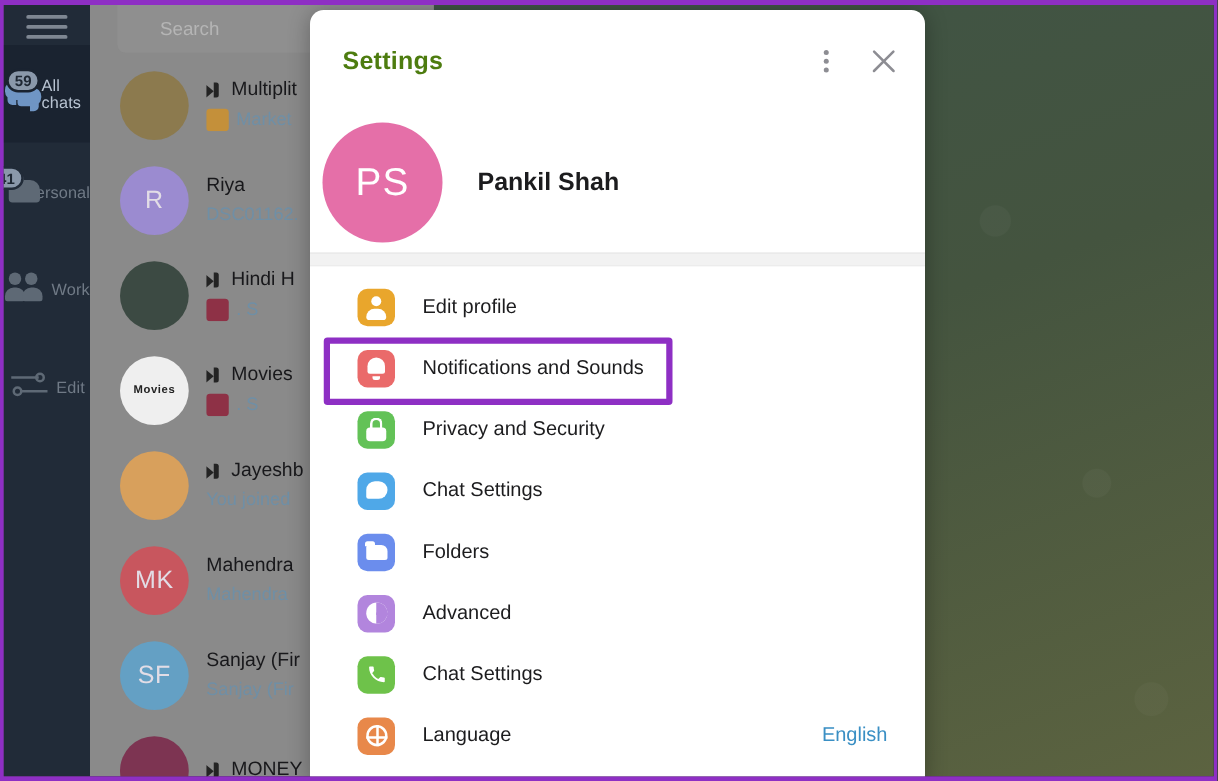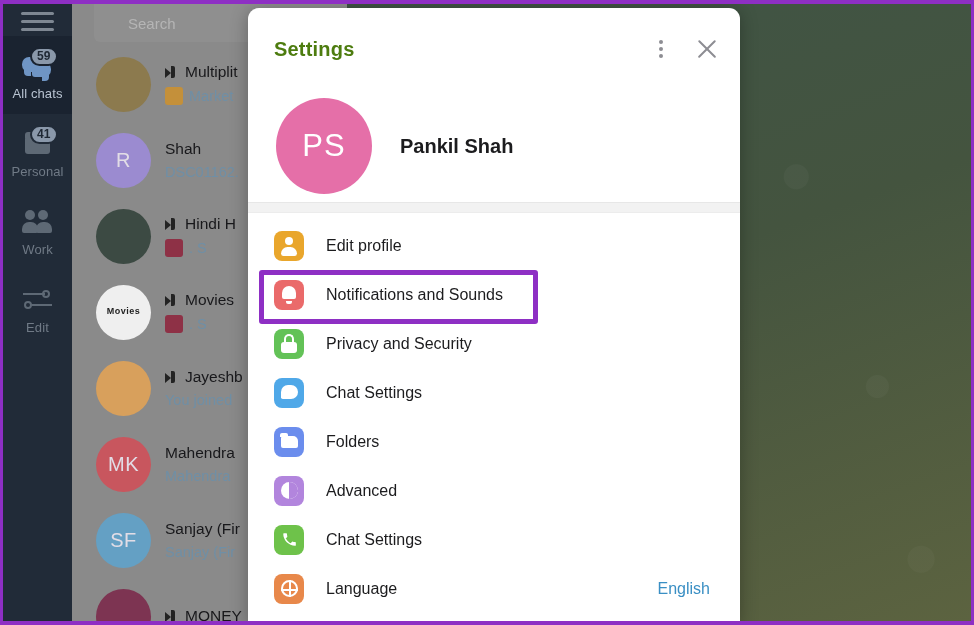--- a/index.html
+++ b/index.html
@@ -29,21 +29,21 @@
   }
   .rail-burger {
     position: absolute; left: 18px; top: 4px;
     width: 33px; height: 26px;
     display: flex; flex-direction: column; justify-content: center; gap: 5px;
   }
   .rail-burger i { display:block; height: 3px; background: #7e8792; border-radius: 2px; }
   .rail-item {
     position: relative;
     width: 69px; height: 78px;
-    display: flex; flex-direction: column;
+    display: flex; flex-direction: row;
     align-items: center; justify-content: center;
     gap: 4px;
     color: #707a86;
     font-size: 13px;
     letter-spacing: .1px;
   }
   .rail-item.active { background: #1a2330; color: #b9c4d2; }
   .rail-icon { position: relative; width: 34px; height: 32px; }
   .rail-label { line-height: 1; }
 
@@ -181,33 +181,33 @@
   .xclose { position: relative; width: 26px; height: 26px; }
   .xclose:before, .xclose:after {
     content:''; position:absolute; left:1px; top:12px; width:24px; height:2.2px; background:#8d8d93; border-radius:2px;
   }
   .xclose:before { transform: rotate(45deg); }
   .xclose:after  { transform: rotate(-45deg); }
 
   .profile {
     height: 112px;
     display: flex; align-items: center;
-    padding-left: 28px;
+    padding-left: 10px;
   }
   .pavatar {
     width: 96px; height: 96px; border-radius: 50%;
     background: #e56fa8;
     display: flex; align-items: center; justify-content: center;
     color: #fff; font-size: 31px; letter-spacing: 1px;
   }
   .pname { margin-left: 28px; font-size: 20px; font-weight: bold; color: #1c1c1e; }
 
   .divider { height: 11px; background: #f2f2f2; border-top: 1px solid #e7e7e7; border-bottom: 1px solid #ececec; }
 
-  .menu { padding-top: 8px; }
+  .menu { padding-top: 8px; margin-left: 12px; }
   .menu-item {
     position: relative;
     height: 49px;
     display: flex; align-items: center;
     padding-left: 26px;
   }
   .mi-icon {
     width: 30px; height: 30px; border-radius: 8px;
     flex: 0 0 30px;
     display: flex; align-items: center; justify-content: center;
@@ -313,21 +313,21 @@
           </div>
         </div>
       </div>
 
       <div class="chat-row">
         <div class="av" style="background:#9b8bd0;">
             <span>R</span>
           </div>
         <div class="chat-texts">
           <div class="chat-title">
-            <span>Shah</span>
+            <span>Riya</span>
           </div>
           <div class="chat-sub">
             <span>DSC01162.</span>
           </div>
         </div>
       </div>
 
       <div class="chat-row">
         <div class="av img" style="background:#3c4a43;"></div>
         <div class="chat-texts">

